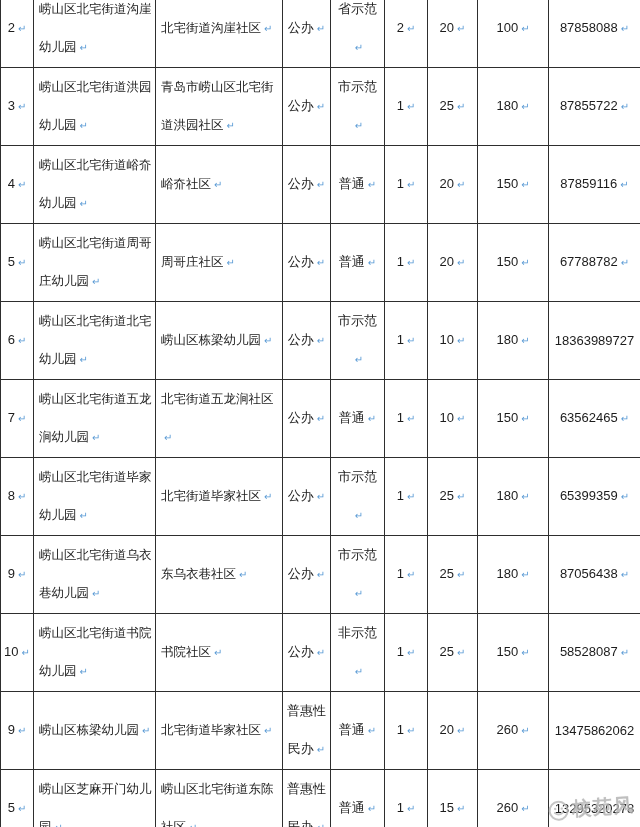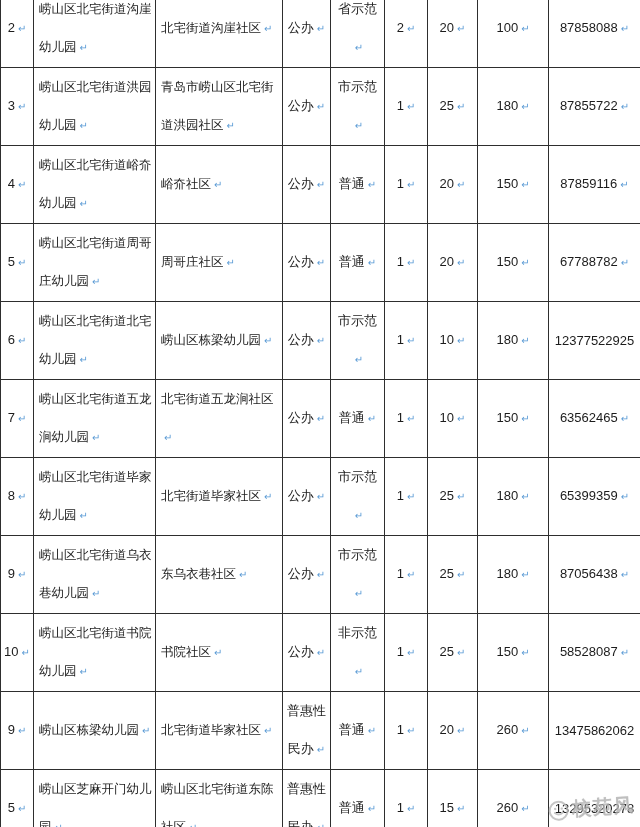--- a/index.html
+++ b/index.html
@@ -123,21 +123,21 @@
         </tr>
         <tr>
           <td><span>6</span><span class="return-mark">↵</span></td>
           <td class="cell-left"><span>崂山区北宅街道北宅幼儿园</span><span class="return-mark">↵</span></td>
           <td class="cell-left"><span>崂山区栋梁幼儿园</span><span class="return-mark">↵</span></td>
           <td><span>公办</span><span class="return-mark">↵</span></td>
           <td><span>市示范</span><span class="return-mark">↵</span></td>
           <td><span>1</span><span class="return-mark">↵</span></td>
           <td><span>10</span><span class="return-mark">↵</span></td>
           <td><span>180</span><span class="return-mark">↵</span></td>
-          <td><span>12377522925</span></td>
+          <td><span>18363989727</span></td>
         </tr>
         <tr>
           <td><span>7</span><span class="return-mark">↵</span></td>
           <td class="cell-left"><span>崂山区北宅街道五龙涧幼儿园</span><span class="return-mark">↵</span></td>
           <td class="cell-left"><span>北宅街道五龙涧社区</span><span class="return-mark">↵</span></td>
           <td><span>公办</span><span class="return-mark">↵</span></td>
           <td><span>普通</span><span class="return-mark">↵</span></td>
           <td><span>1</span><span class="return-mark">↵</span></td>
           <td><span>10</span><span class="return-mark">↵</span></td>
           <td><span>150</span><span class="return-mark">↵</span></td>

